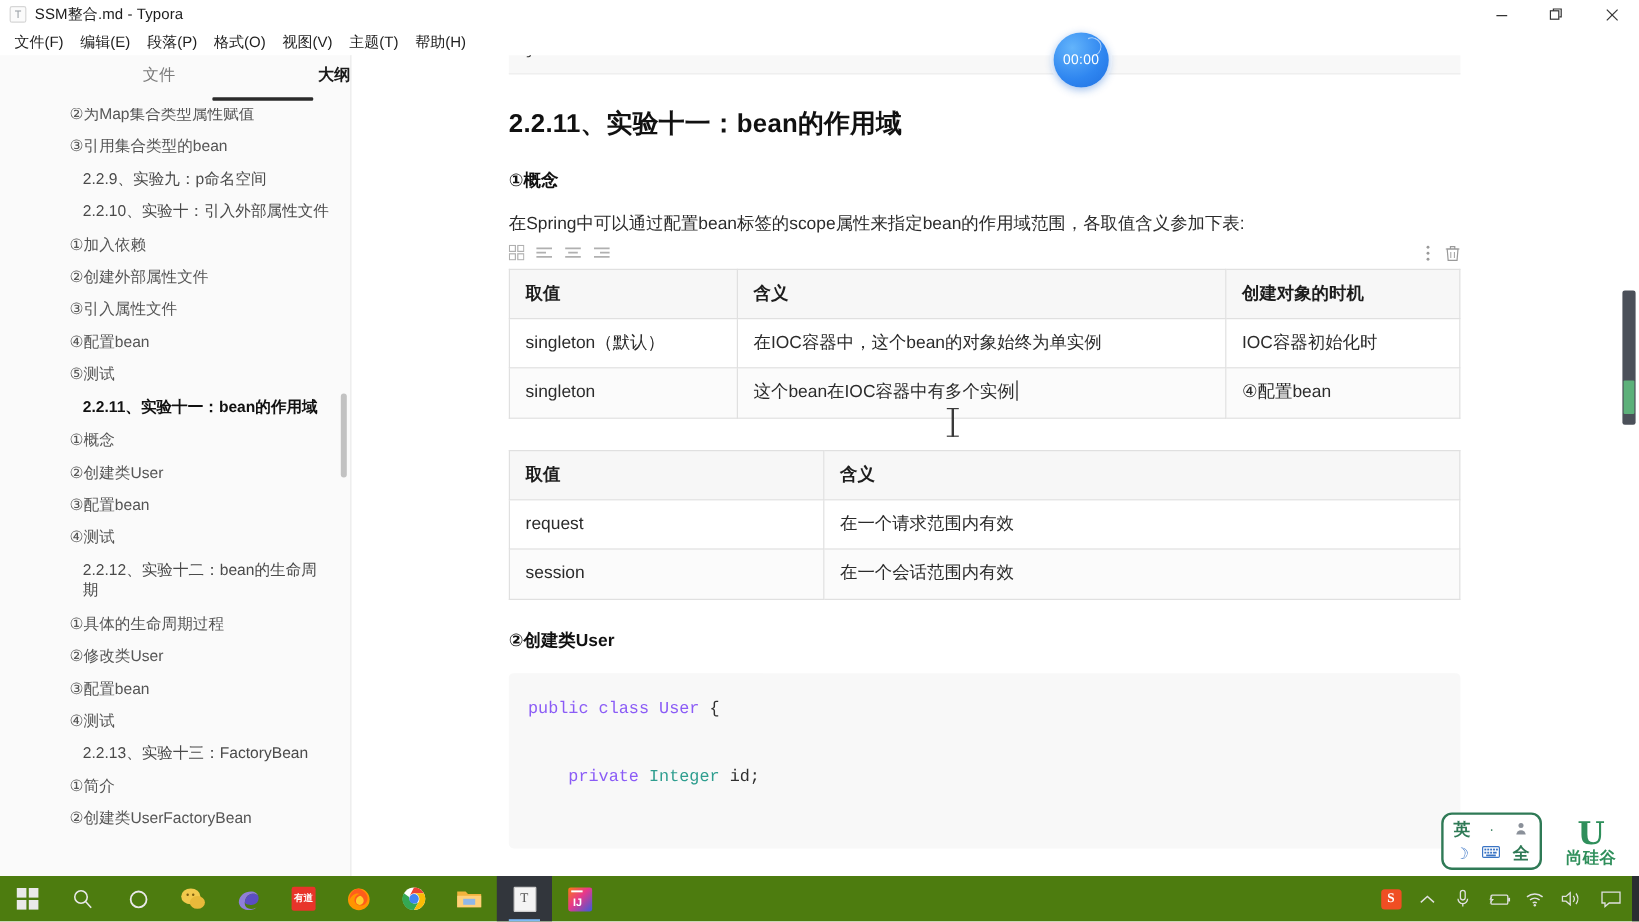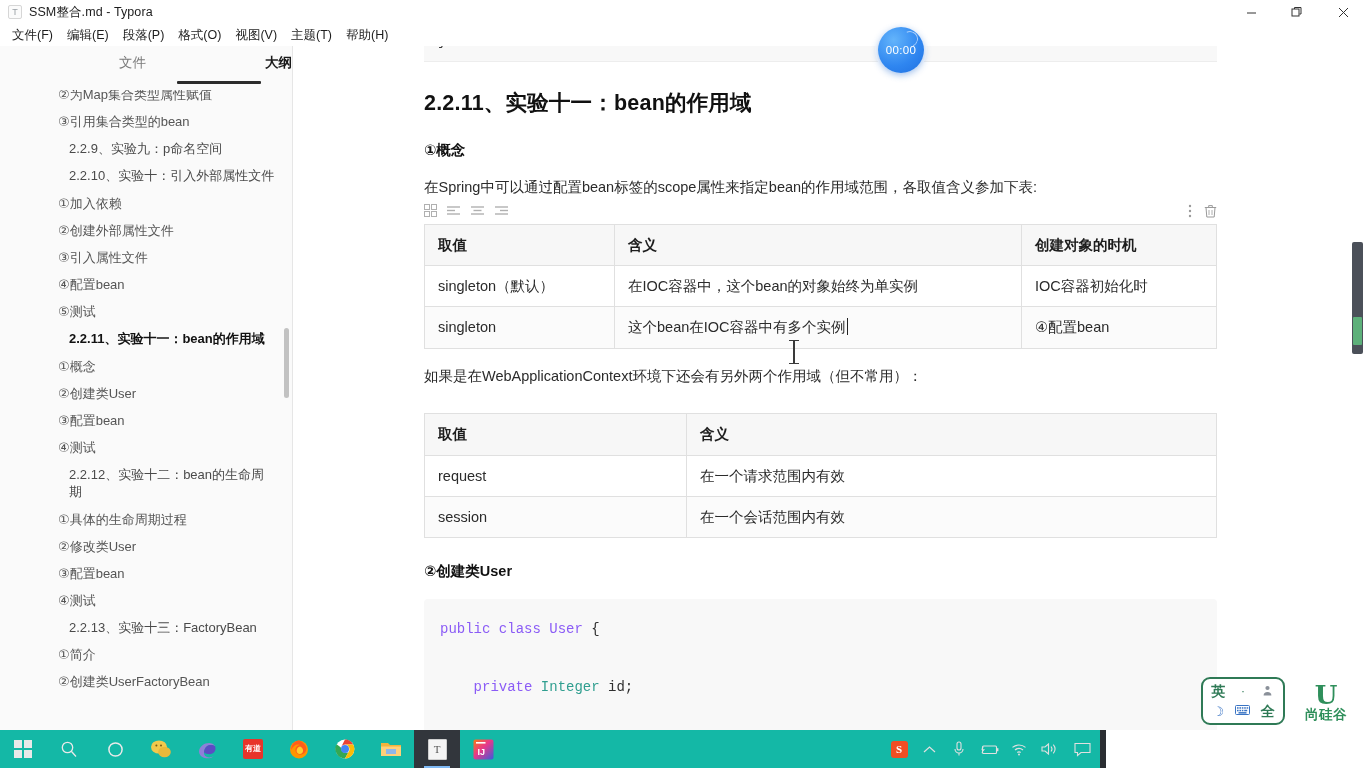--- a/index.html
+++ b/index.html
@@ -188,22 +188,22 @@
     display: flex; flex-direction: column; align-items: center; justify-content: flex-end;
   }
   .watermark .u {
     font-size: 26px; color: #2f8f5b; font-weight: bold; line-height: .85;
     font-family: "DejaVu Serif", serif;
   }
   .watermark .nm { font-size: 13.5px; color: #2f8f5b; font-weight: bold; letter-spacing: .5px; }
 
   
   .taskbar {
-    position: absolute; bottom: 0; left: 0; width: 1106px; height: 38px;
-    background: #14b8a6; display: flex; align-items: center;
+    position: absolute; bottom: 0; left: 0; width: 1366px; height: 38px;
+    background: #4d7c0f; display: flex; align-items: center;
   }
   .tk { width: 46px; height: 38px; display: flex; align-items: center; justify-content: center; position: relative; }
   .tk.active { background: #32363c; }
   .tk.active::after {
     content: ""; position: absolute; bottom: 0; left: 10px; width: 26px; height: 2px; background: #7fbaf5;
   }
   .tray { position: absolute; right: 0; top: 0; height: 38px; display: flex; align-items: center; }
   .tray .ti { width: 30px; height: 38px; display: flex; align-items: center; justify-content: center; color: #e6e6e6; }
   .tray .ti.notif { width: 36px; }
   .tray .edge { width: 6px; height: 38px; background: #2a2d32; }
@@ -373,21 +373,20 @@
             <td>IOC容器初始化时</td>
           </tr>
           <tr>
             <td>singleton</td>
             <td class="caret-cell"><span>这个bean在IOC容器中有多个实例</span><span class="caret"></span></td>
             <td>④配置bean</td>
           </tr>
         </tbody>
       </table>
 
-      <p class="doc-p">如果是在WebApplicationContext环境下还会有另外两个作用域（但不常用）：</p>
 
       <table class="md second">
         <thead>
           <tr>
             <th class="col-a2">取值</th>
             <th>含义</th>
           </tr>
         </thead>
         <tbody>
           <tr>

